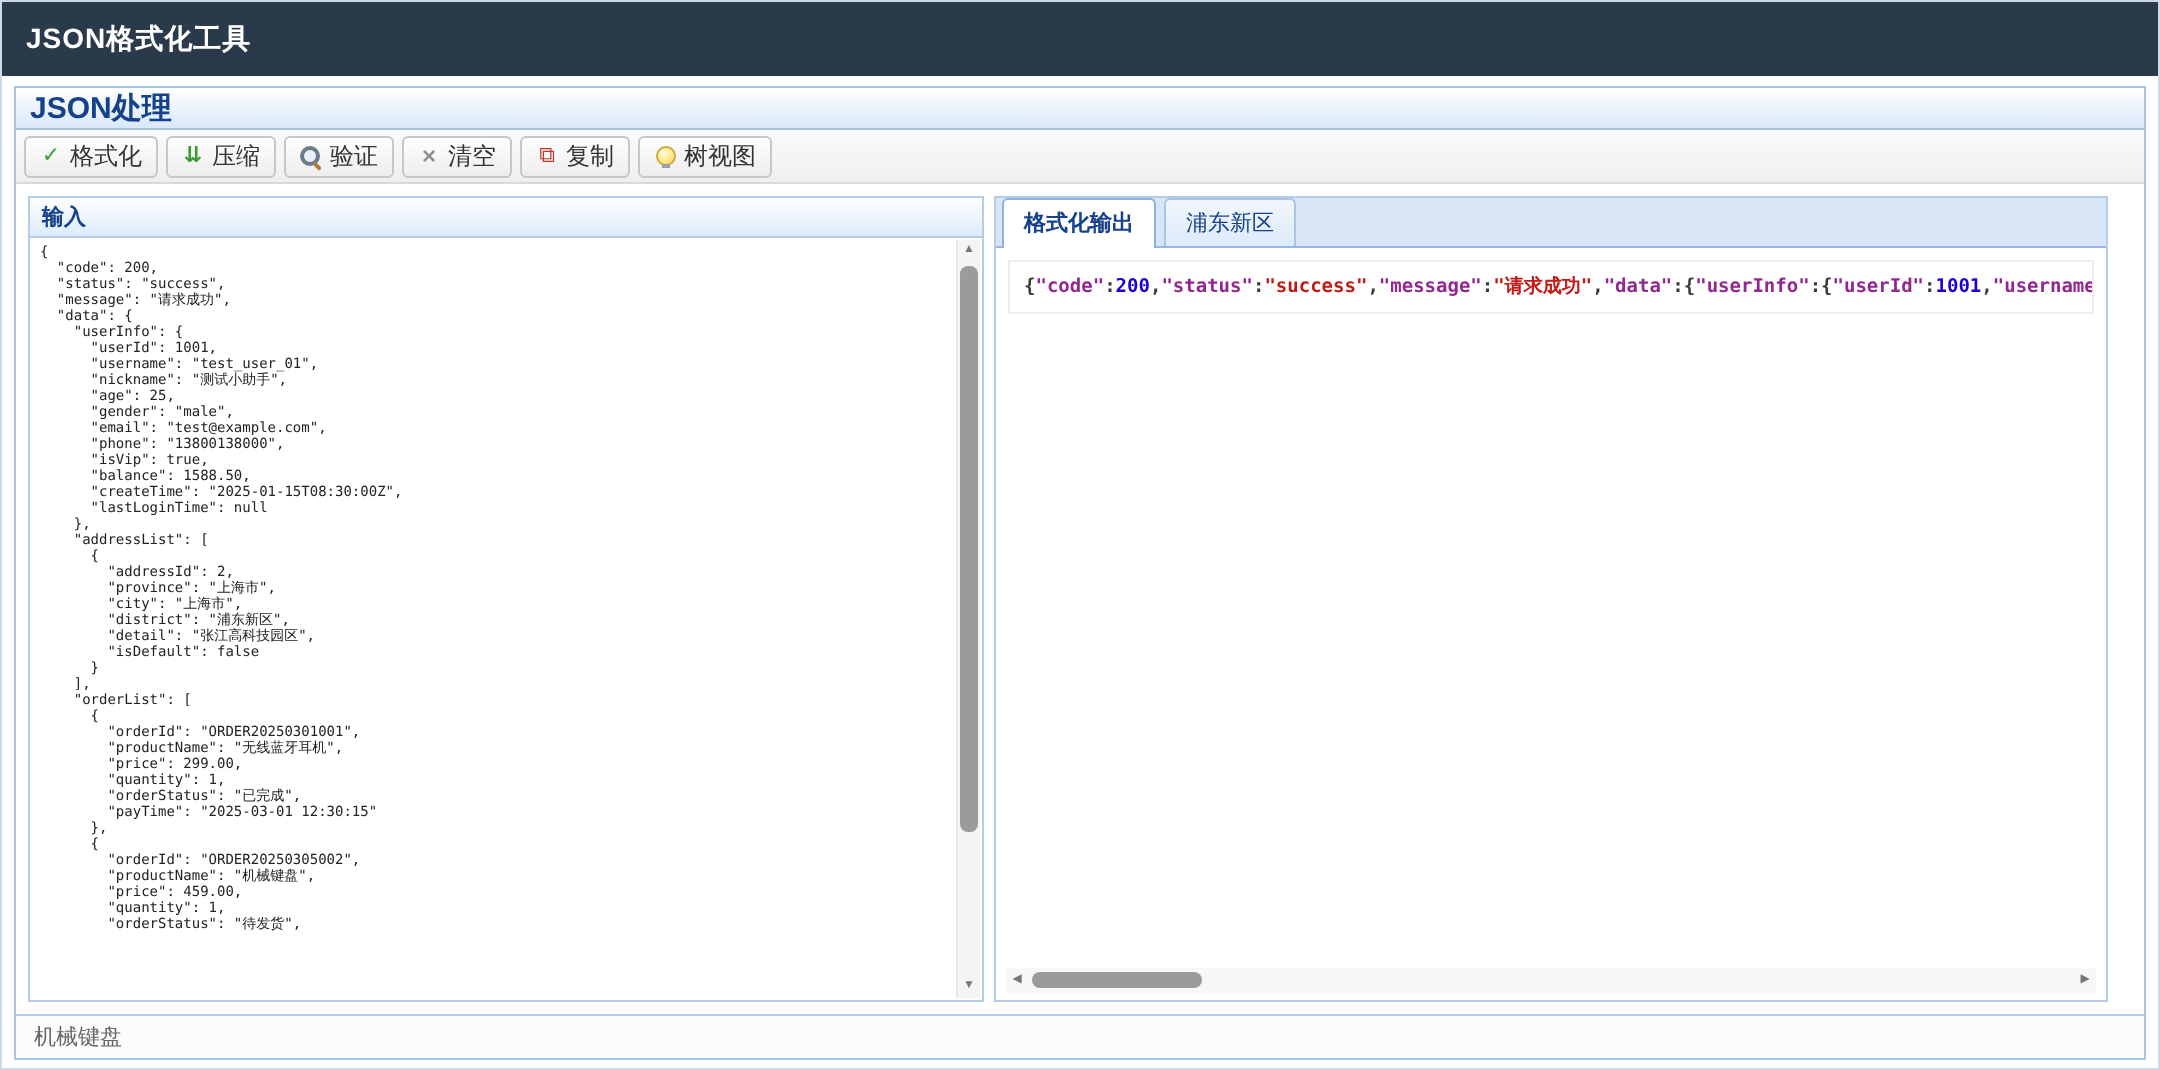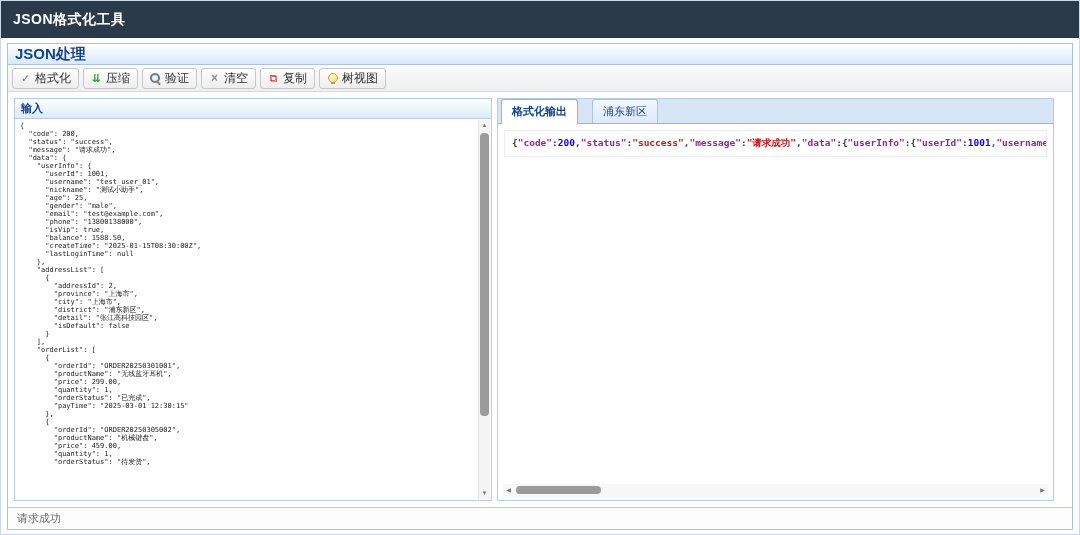--- a/index.html
+++ b/index.html
@@ -62,21 +62,21 @@
   .vscroll { position:absolute; top:1px; bottom:1px; right:1px; width:12px;
     background:#f4f4f4; border-left:1px solid #e6e6e6; }
   .sb-up, .sb-down { position:absolute; left:0; right:0; height:11px; text-align:center;
     font-size:6px; line-height:11px; color:#777; cursor:pointer; }
   .sb-up { top:0; } .sb-down { bottom:0; }
   .vthumb { position:absolute; left:1px; right:1px; top:13px; height:283px;
     background:#9b9b9b; border-radius:4px; cursor:pointer; }
 
   
   .tab-bar { height:25px; background:#d7e5f7; border-bottom:1px solid #99b7e0;
-    display:flex; align-items:flex-end; padding:3px 3px 0 3px; gap:14px; }
+    display:flex; align-items:flex-end; padding:3px 3px 0 3px; gap:4px; }
   .tab { font-size:11px; color:#15428b; padding:4px 10px 4px 10px; border:1px solid #a9c4e4;
     border-bottom:none; border-radius:3px 3px 0 0; background:linear-gradient(#f2f7fd,#dceafa);
     cursor:pointer; position:relative; }
   .tab.active { background:#ffffff; border-color:#8db2e3; font-weight:bold; margin-bottom:-1px; padding-bottom:5px; }
 
   .right-body { flex:1; position:relative; background:#fff; }
   .output-pre { position:absolute; top:6px; left:6px; right:6px; margin:0; height:27px;
     border:1px solid #ededed; padding:6px 7px; overflow:hidden; white-space:pre;
     font-family:"DejaVu Sans Mono","Liberation Mono",monospace; font-size:9.5px; font-weight:bold; color:#3a3a3a; }
   .tok-key { color:#92278f; }
@@ -225,19 +225,19 @@
             <div class="sb-left">◀</div>
             <div class="hthumb"></div>
             <div class="sb-right">▶</div>
           </div>
         </div>
       </div>
 
     </div>
 
     <div class="status-bar">
-      <span class="status-text">请求成功</span>
+      <span class="status-text">机械键盘</span>
     </div>
 
   </div>
 
 
 </div>
 
 </body></html>

